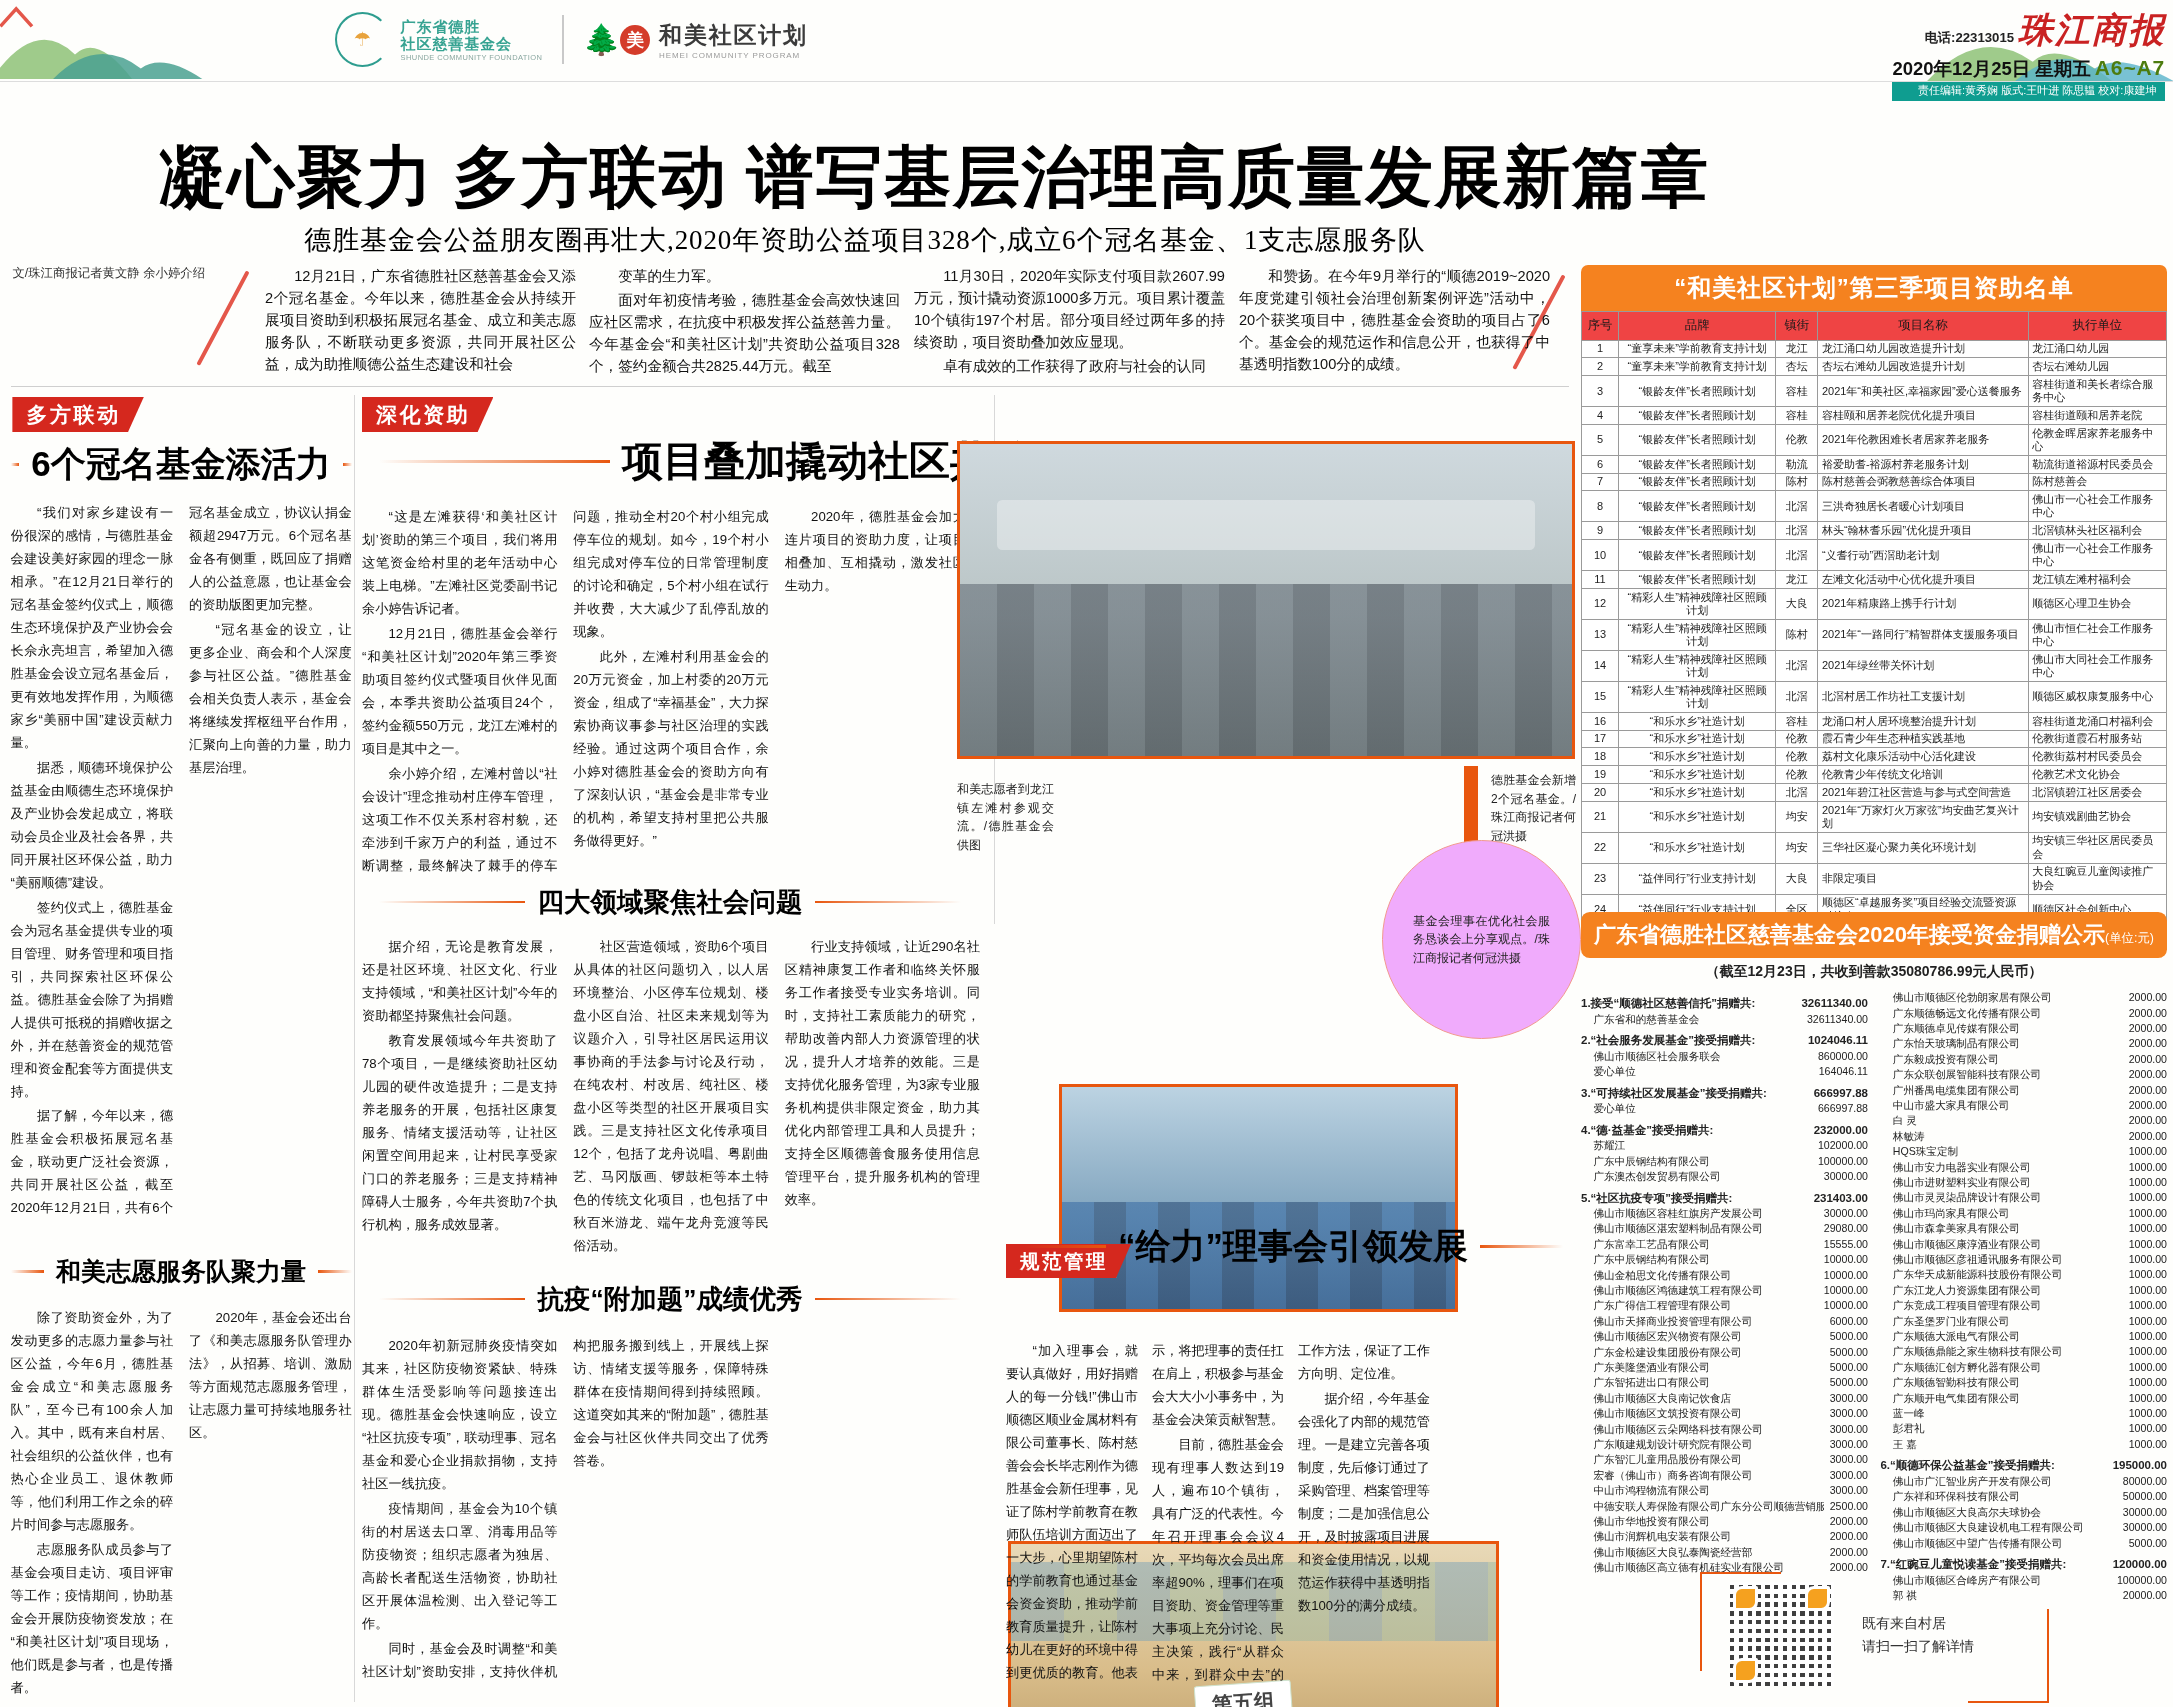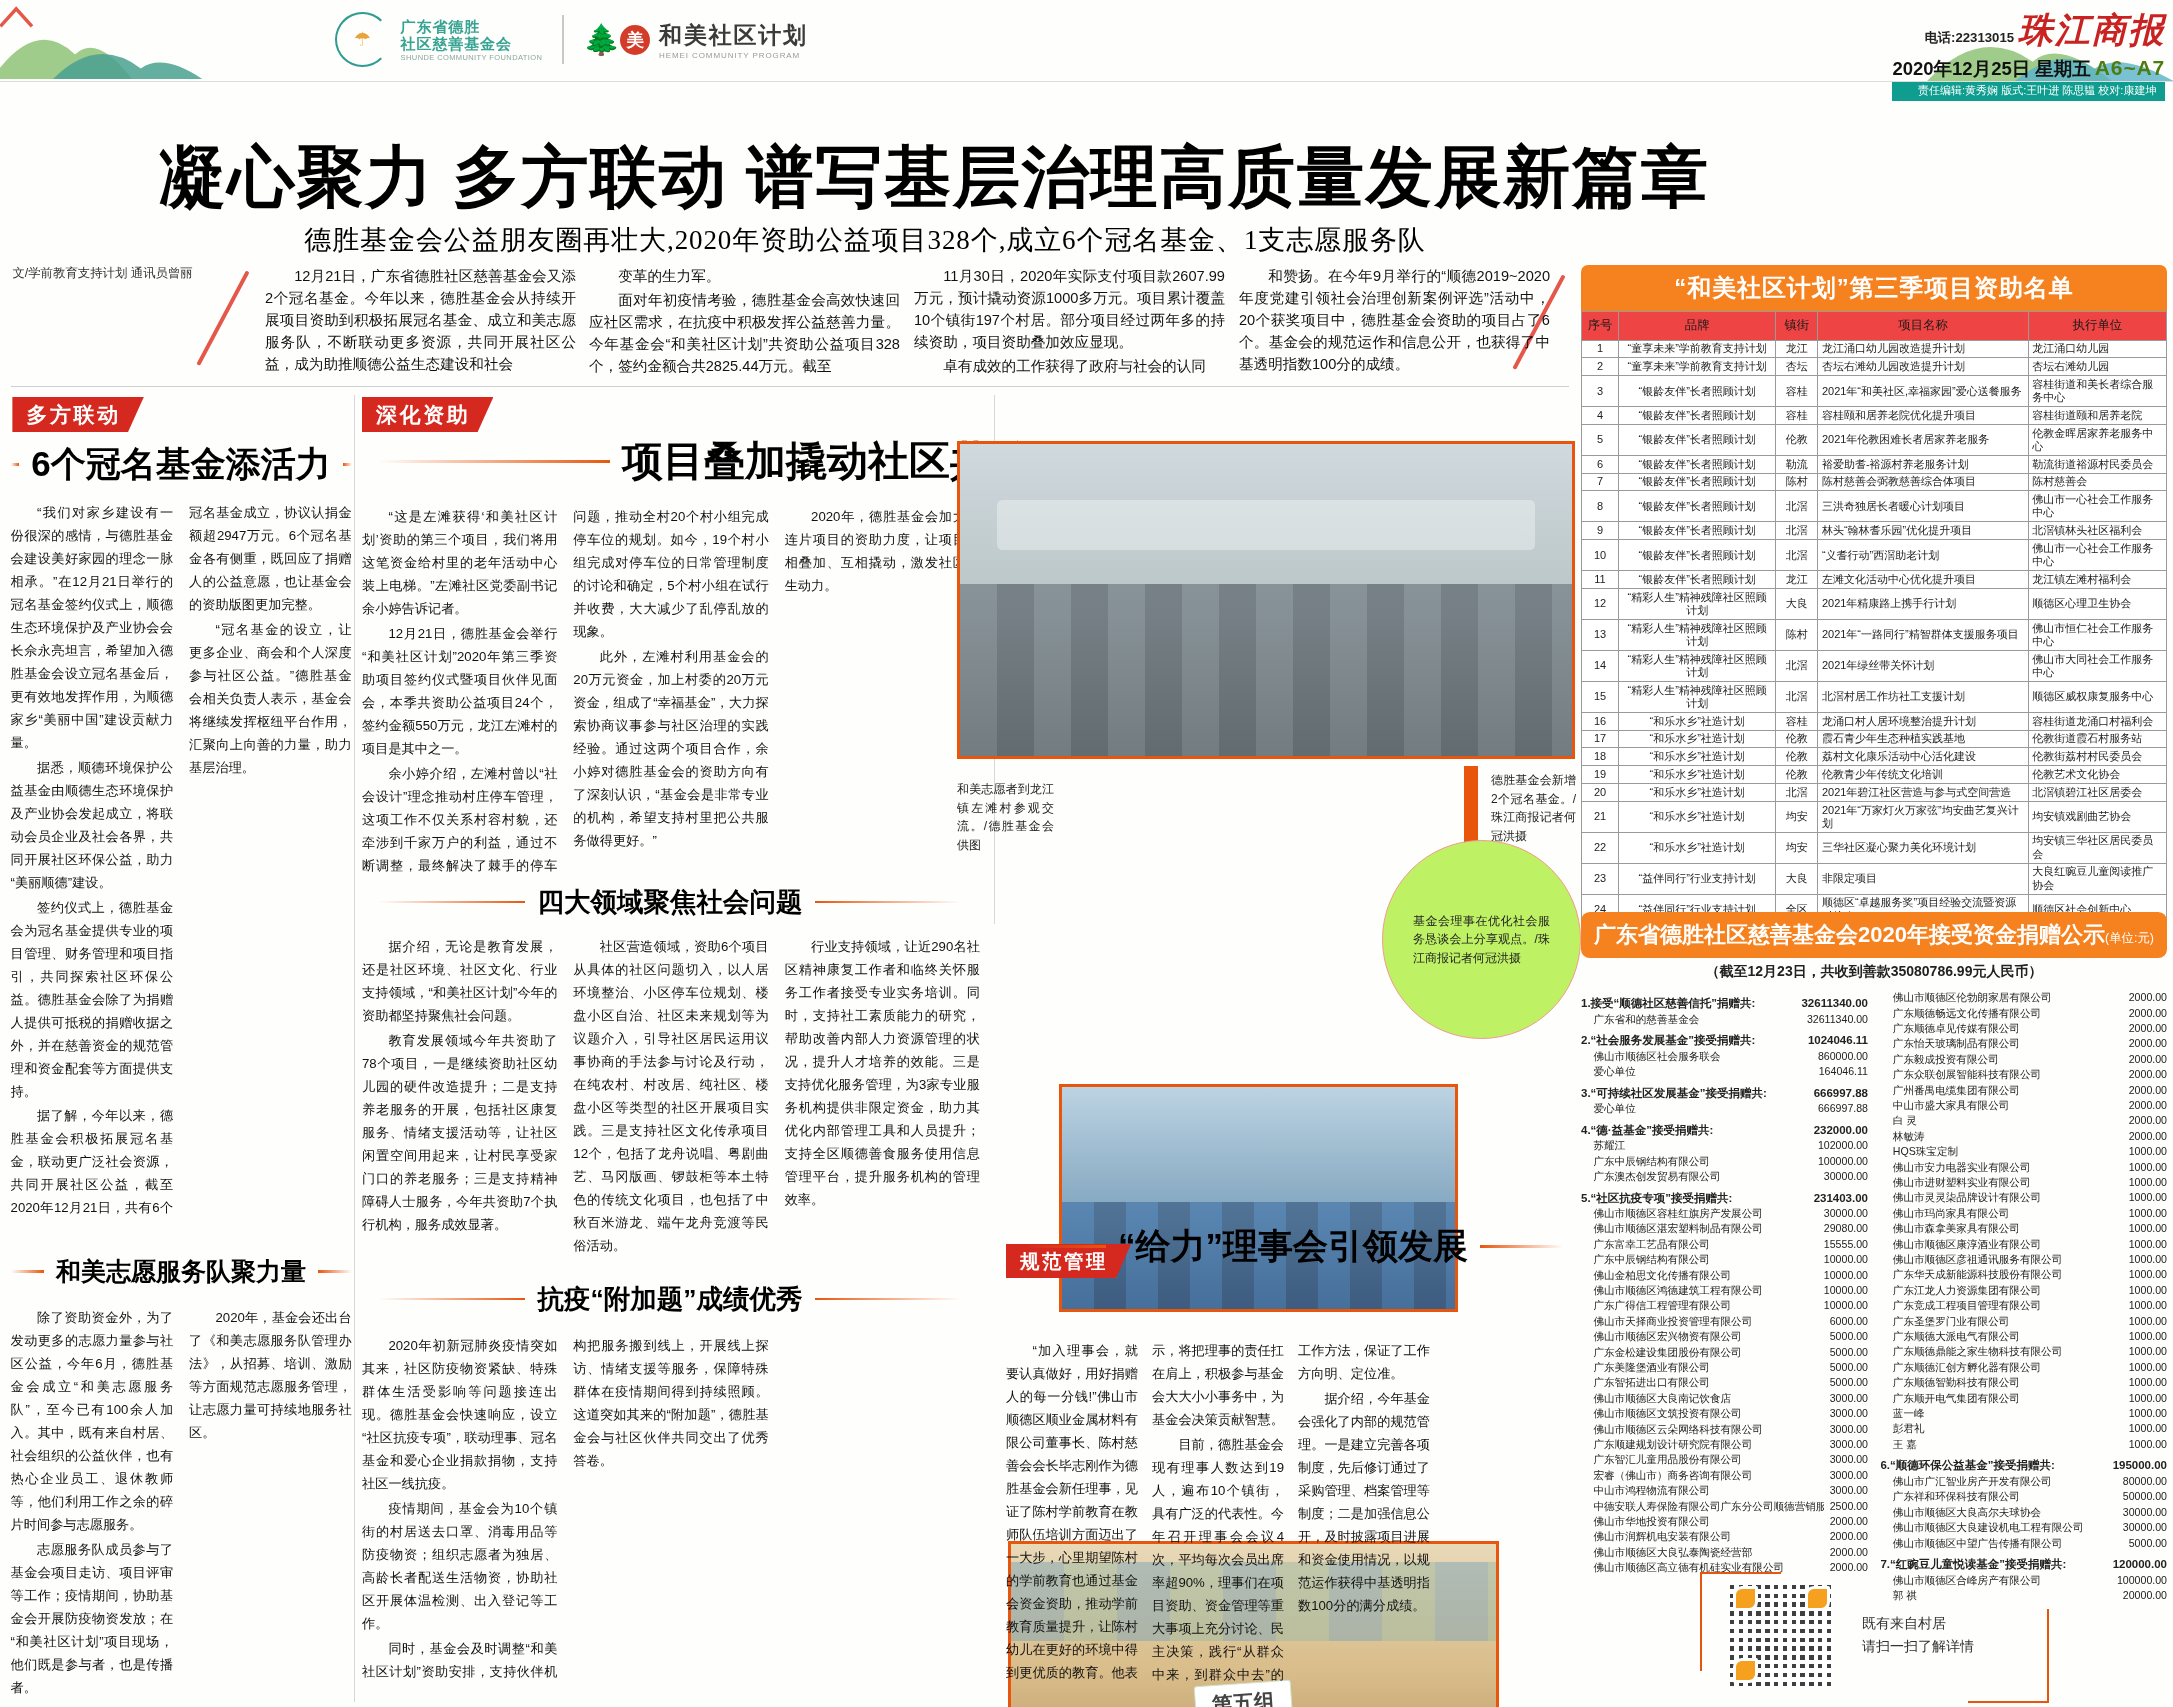--- a/index.html
+++ b/index.html
@@ -35,21 +35,21 @@
   .red-label{background:#d5281e;color:#fff;font-weight:bold;font-size:21px;letter-spacing:2.6px;
       padding:3.5px 23px 3.5px 14px;display:inline-block;clip-path:polygon(0 0,100% 0,88% 100%,0 100%);box-shadow:1.8px 1.8px 0 #f3b9b2}
   .sec-title{font-weight:900;color:#000;text-align:center;display:flex;align-items:center;gap:12.4px}
   .sec-title .bar{flex:1;height:2.6px;background:linear-gradient(90deg,rgba(232,86,14,0),#e8560e)}
   .sec-title .bar.r{background:linear-gradient(90deg,#e8560e,rgba(232,86,14,0))}
   .body-cols{font-size:13.2px;line-height:23px;color:#111;column-gap:16px;text-align:justify;overflow:hidden;column-fill:auto}
   .vsep{position:absolute;width:0.9px;background:#d8d8d8}
   
   .photo{border:3.5px solid #e8560e;box-sizing:border-box;overflow:hidden;position:relative}
   .cap{font-size:12px;line-height:18.5px;color:#222;text-align:justify}
-  .circle-cap{border:1.8px solid #f29a8e;border-radius:50%;background:#bef264;display:flex;align-items:center;justify-content:center;
+  .circle-cap{border:1.8px solid #f29a8e;border-radius:50%;background:#f0abfc;display:flex;align-items:center;justify-content:center;
       text-align:justify;padding:30px;box-sizing:border-box;z-index:6}
   .sign-card{position:absolute;background:#fff;border:0.9px solid #cfe3cf;border-radius:2.6px;padding:5.3px 16px;
       font-size:21px;font-weight:bold;color:#444;font-family:"Liberation Serif",serif;transform:rotate(-4deg)}
   
   .tbl-title{background:#f5821f;color:#fff;font-weight:900;font-size:24px;text-align:center;letter-spacing:0.9px;
       border-radius:7px 7px 0 0;padding:7px 0}
   table.grant{border-collapse:collapse;width:100%;table-layout:fixed;background:#fff}
   table.grant th{background:#ef4444;font-size:12.4px;padding:5.3px 1.8px;border:0.9px solid #9a9a9a;font-weight:normal}
   table.grant td{font-size:11px;padding:1.8px 3.5px;border:0.9px solid #9a9a9a;color:#222;line-height:1.2;vertical-align:middle}
   table.grant td.c{text-align:center}
@@ -107,21 +107,21 @@
   <div style="margin-top:1.8px">
     <span class="dateline">2020年12月25日 星期五</span>
     <span class="pageno">A6~A7</span>
   </div>
   <div class="credits"><span>责任编辑:黄秀娴  版式:王叶进  陈思韫  校对:康建坤</span></div>
 </div>
 <div class="hdr-line"></div>
 
 <div class="abs main-title" style="left:159px;top:132px;width:1412px">凝心聚力 多方联动 谱写基层治理高质量发展新篇章</div>
 <div class="abs sub-title" style="left:159px;top:222px;width:1412px">德胜基金会公益朋友圈再壮大,2020年资助公益项目328个,成立6个冠名基金、1支志愿服务队</div>
-<div class="abs byline" style="left:12.4px;top:265px">文/学前教育支持计划 通讯员曾丽</div>
+<div class="abs byline" style="left:12.4px;top:265px">文/珠江商报记者黄文静 余小婷介绍</div>
 
 <div class="abs slash" style="left:221px;top:265px"></div>
 <div class="abs slash" style="left:1537px;top:269px"></div>
 
 <div class="abs intro" style="left:265px;top:265px;width:311px">
     <p>12月21日，广东省德胜社区慈善基金会又添2个冠名基金。今年以来，德胜基金会从持续开展项目资助到积极拓展冠名基金、成立和美志愿服务队，不断联动更多资源，共同开展社区公益，成为助推顺德公益生态建设和社会</p>
   </div>
 <div class="abs intro" style="left:589px;top:265px;width:311px">
     <p>变革的生力军。</p>
     <p>面对年初疫情考验，德胜基金会高效快速回应社区需求，在抗疫中积极发挥公益慈善力量。今年基金会“和美社区计划”共资助公益项目328个，签约金额合共2825.44万元。截至</p>

